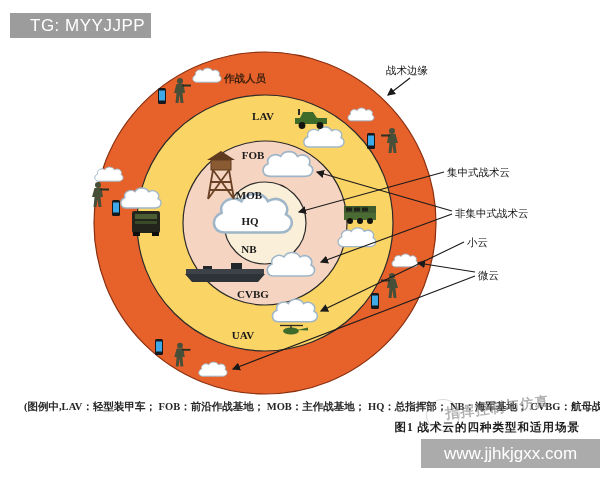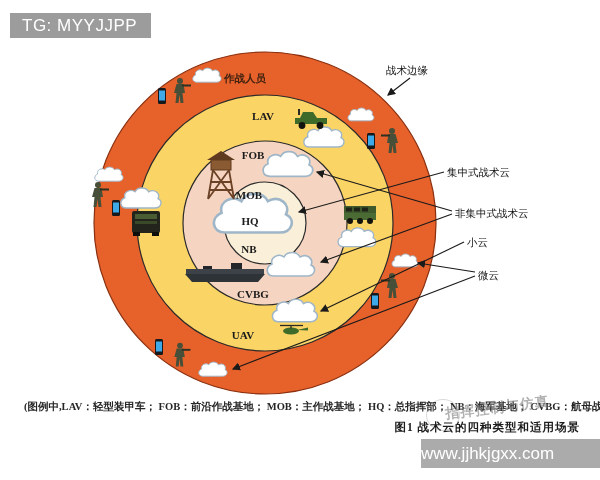--- a/index.html
+++ b/index.html
@@ -1,23 +1,23 @@
 <!DOCTYPE html>
 <html><head>
 <meta charset="utf-8">
 <style>
   html,body{margin:0;padding:0;}
   .stage{position:relative;width:600px;height:480px;background:#ffffff;overflow:hidden;
          font-family:"Liberation Serif","DejaVu Serif",serif;}
   .tg-badge{position:absolute;left:10px;top:13px;width:141px;height:25px;background:#9c9c9c;
             color:#ffffff;font-family:"Liberation Sans","DejaVu Sans",sans-serif;
-            font-size:17px;line-height:25px;padding-left:12px;box-sizing:border-box;letter-spacing:.5px;}
+            font-size:17px;line-height:25px;padding-left:20px;box-sizing:border-box;letter-spacing:.5px;}
   .site-bar{position:absolute;left:421px;top:439px;width:179px;height:29px;background:#ababab;
             color:#ffffff;font-family:"Liberation Sans","DejaVu Sans",sans-serif;
-            font-size:17px;line-height:29px;text-align:left;}
+            font-size:17px;line-height:29px;text-align:center;}
   .diagram-svg{position:absolute;left:0;top:0;}
   .caption-legend{position:absolute;left:24px;top:400px;width:566px;font-size:10.5px;font-weight:bold;
                   color:#262626;white-space:nowrap;}
   .caption-title{position:absolute;left:0;top:420px;width:580px;text-align:right;font-size:11.5px;
                  font-weight:bold;color:#1c1c1c;letter-spacing:1px;}
   .watermark{position:absolute;left:445px;top:399px;font-size:14px;font-weight:bold;
              color:rgba(125,125,125,.6);transform:rotate(-7deg);white-space:nowrap;letter-spacing:1px;}
   .watermark-seal{position:absolute;left:426px;top:399px;width:32px;height:30px;border-radius:50%;
                   border:1.5px solid rgba(150,150,150,.35);}
   svg text{font-family:"Liberation Serif","DejaVu Serif",serif;}

